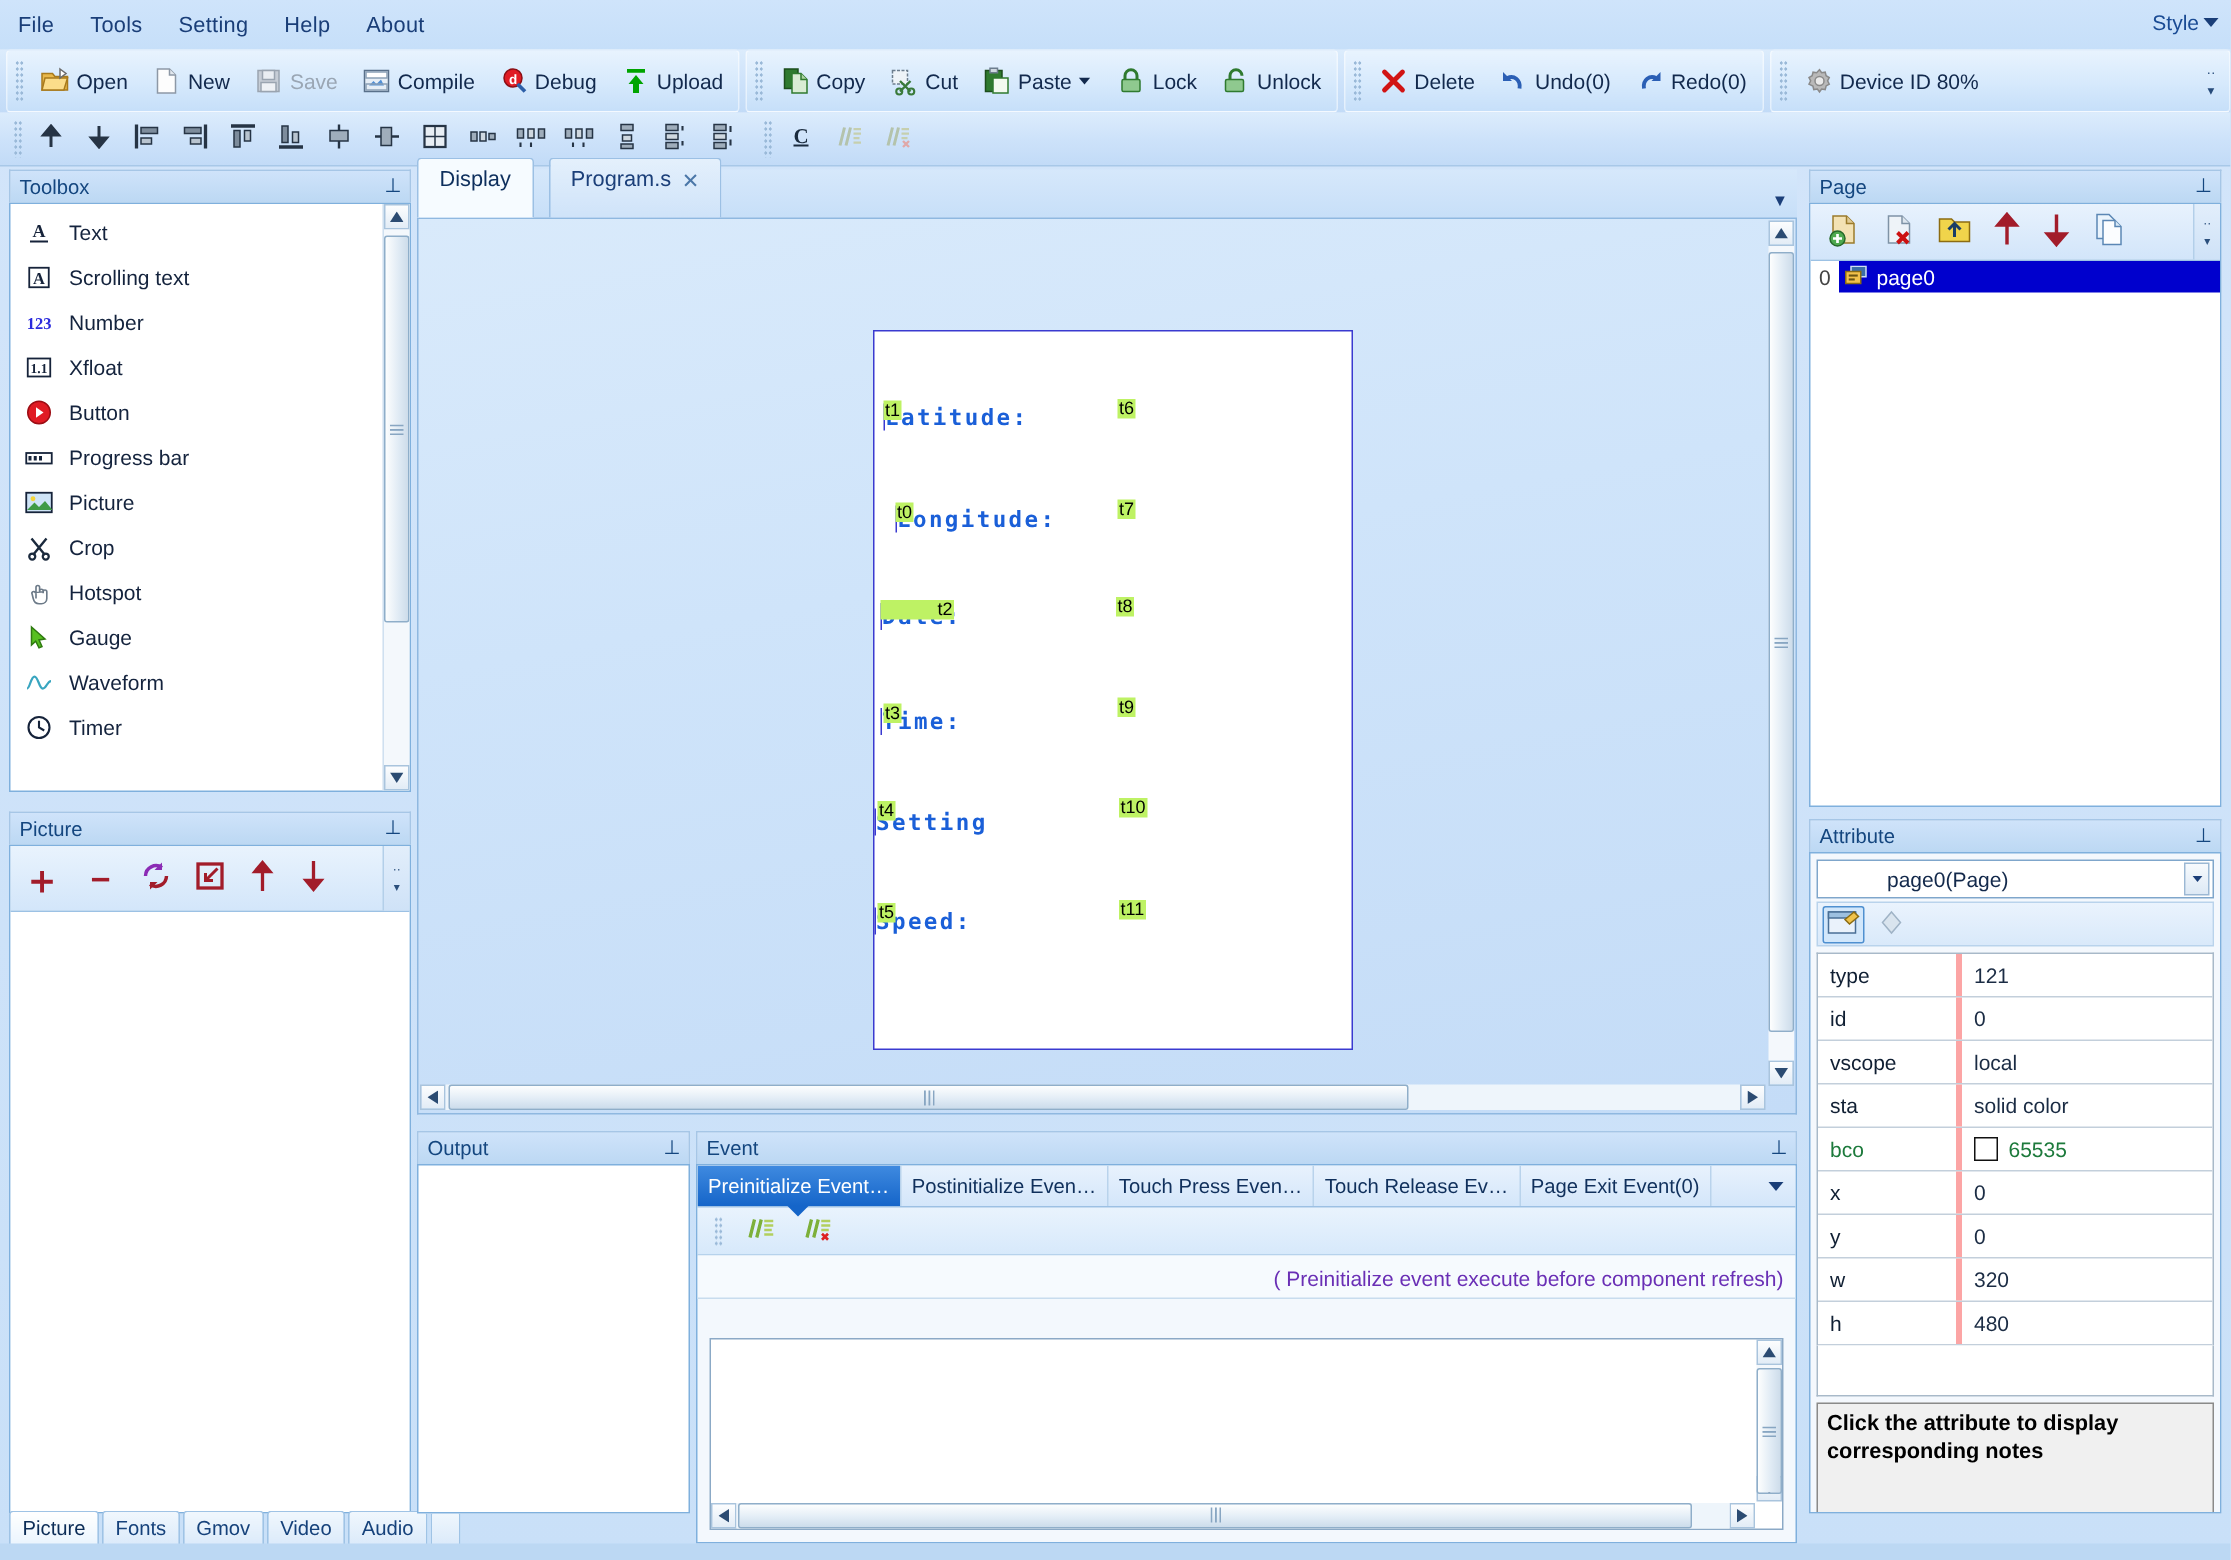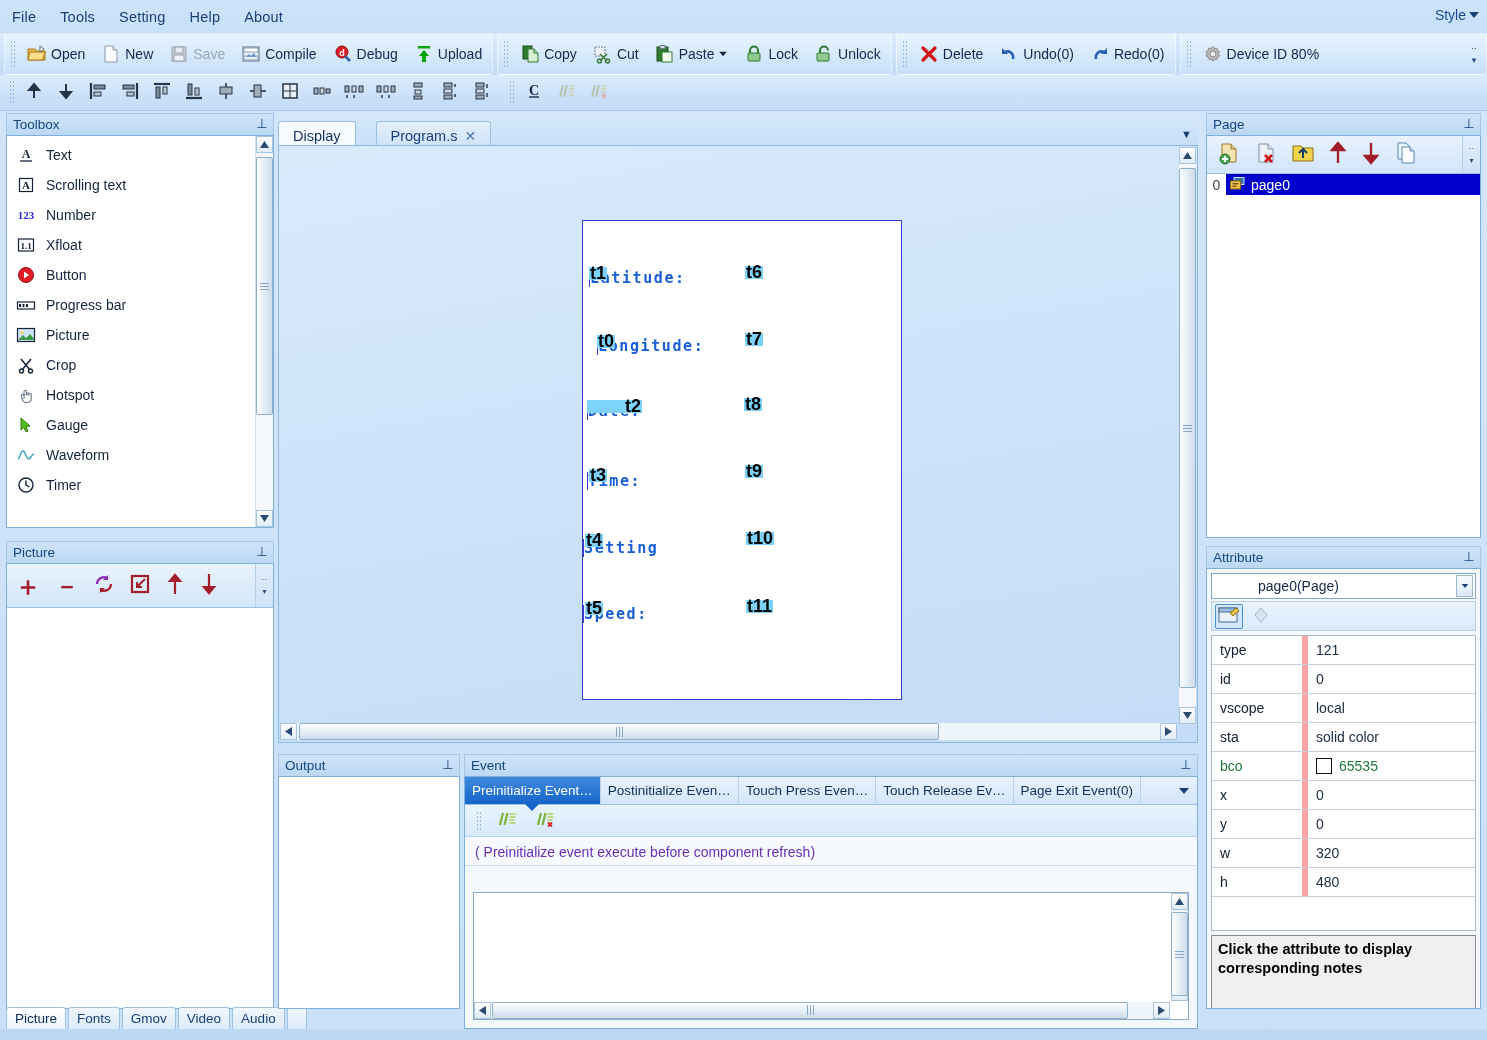--- a/index.html
+++ b/index.html
@@ -139,24 +139,24 @@
 
   
   #editor { position:absolute; left:278px; top:113px; width:920px; height:630px; }
   .tabstrip {
     height:33px; display:flex; align-items:flex-end;
     background:linear-gradient(180deg,#d6e8fb,#c7dff8);
     border-bottom:1px solid #8fb8e0; position:relative;
   }
   .etab {
     display:flex; align-items:center; gap:7px;
-    padding:6px 14px 1px; font-size:14.5px; color:#1b3f79;
+    padding:6px 14px 17px; font-size:14.5px; color:#1b3f79;
     background:linear-gradient(180deg,#e4f0fc,#cfe3f9);
     border:1px solid #9cc0e4; border-bottom:none; border-radius:3px 3px 0 0;
-    margin-right:20px; cursor:default;text-align:right;
+    margin-right:10px; cursor:default;text-align:right;
   }
   .etab.active { background:#f6fbff; color:#0e2f5d; }
   .tab-close { color:#4b77a8; font-size:14px; }
   .tabstrip-ovf {
     position:absolute; right:6px; bottom:5px; font-size:11px; color:#1b3f79;
   }
   .canvas-area {
     position:absolute; left:0; top:33px; width:920px; height:597px;
     background:linear-gradient(170deg,#d9eafb 0%,#cfe4fa 40%,#c4dcf7 100%);
     border:1px solid #8fb8e0; border-top:none;
@@ -165,22 +165,22 @@
     position:absolute; left:303px; top:74px; width:320px; height:480px;
     background:#ffffff; border:1px solid #3a3ad0;
   }
   .lbl {
     position:absolute; color:#1a5fd8; font-weight:bold; white-space:pre;
     font-family:"DejaVu Sans Mono", monospace; font-size:15px;
     letter-spacing:1.6px;
   }
   .lbl.sel { border-left:1px solid #3a3ad0; }
   .badge {
-    position:absolute; background:#7dd3fc; color:#000;
-    font-family:"Liberation Sans", sans-serif; font-size:18px; font-weight:bold;
+    position:absolute; background:#bef264; color:#000;
+    font-family:"Liberation Sans", sans-serif; font-size:12px; font-weight:normal;
     line-height:13px; padding:0 1px;
   }
   .canvas-vsb {
     position:absolute; right:1px; top:1px; width:18px; height:577px;
     display:flex; flex-direction:column; align-items:center;
   }
   .canvas-hsb {
     position:absolute; left:1px; bottom:1px; width:897px; height:19px;
     display:flex; align-items:center;
   }
@@ -224,21 +224,21 @@
     border-left:7px solid transparent; border-right:7px solid transparent;
     border-top:7px solid #1565c9;
   }
   .ev-tabs-more { margin-left:auto; display:flex;align-items:center;padding:0 8px;}
   .ev-toolbar {
     height:32px; display:flex;align-items:center; gap:6px; padding-left:8px;
     background:linear-gradient(180deg,#e9f3fd,#d7e9fb); border-bottom:1px solid #b6d2ec;
   }
   .ev-note {
     padding:7px 8px 5px 10px; font-size:14px; color:#6a2fb5;
-    background:#f6fafe; border-bottom:1px solid #c8dcee;
+    background:#f6fafe; border-bottom:1px solid #c8dcee;text-align:right;
   }
   .ev-code {
     position:absolute; left:8px; right:8px; top:115px; bottom:8px;
     background:#fff; border:1px solid #8ba9c6;
   }
   .ev-code-vsb { position:absolute; right:0; top:0; width:18px; bottom:18px;
     display:flex;flex-direction:column;align-items:center;}
   .ev-code-hsb { position:absolute; left:0; right:18px; bottom:0; height:18px;
     display:flex;align-items:center;}
 
@@ -279,21 +279,21 @@
     height:30px; margin-top:2px; background:linear-gradient(180deg,#eaf3fd,#d9e9fa);
     border:1px solid #b9d3ec; display:flex; align-items:center; gap:4px; padding-left:3px;
   }
   .attr-tb {
     width:28px;height:25px; display:flex;align-items:center;justify-content:center;
     border:1px solid transparent; border-radius:2px;
   }
   .attr-tb.active { background:#d2e7fb; border-color:#4f90d0; }
   .attr-table { margin-top:4px; border:1px solid #a8b9c9; border-bottom:none; background:#fff;}
   .attr-row { display:flex; height:29px; border-bottom:1px solid #c3cfdb; font-size:14px;}
-  .attr-k { width:96px; border-right:6px solid #fca5a5; display:flex;align-items:center;
+  .attr-k { width:96px; border-right:4px solid #fca5a5; display:flex;align-items:center;
     padding-left:8px; color:#101f33;}
   .attr-v { flex:1; display:flex;align-items:center; padding-left:8px; color:#1b2c44;}
   .attr-k.green, .attr-v.green { color:#1d7a3c; }
   .swatch { width:16px;height:16px;border:1.5px solid #111;background:#fff;margin-right:7px;}
   .attr-empty { height:34px; background:#fff; border:1px solid #a8b9c9; border-top:none;}
   .notes {
     margin-top:4px; height:78px; background:#f0f0f0; border:1px solid #8a8a8a;
     padding:4px 6px; font-size:14.5px; font-weight:bold; color:#000; line-height:19px;
   }
 

